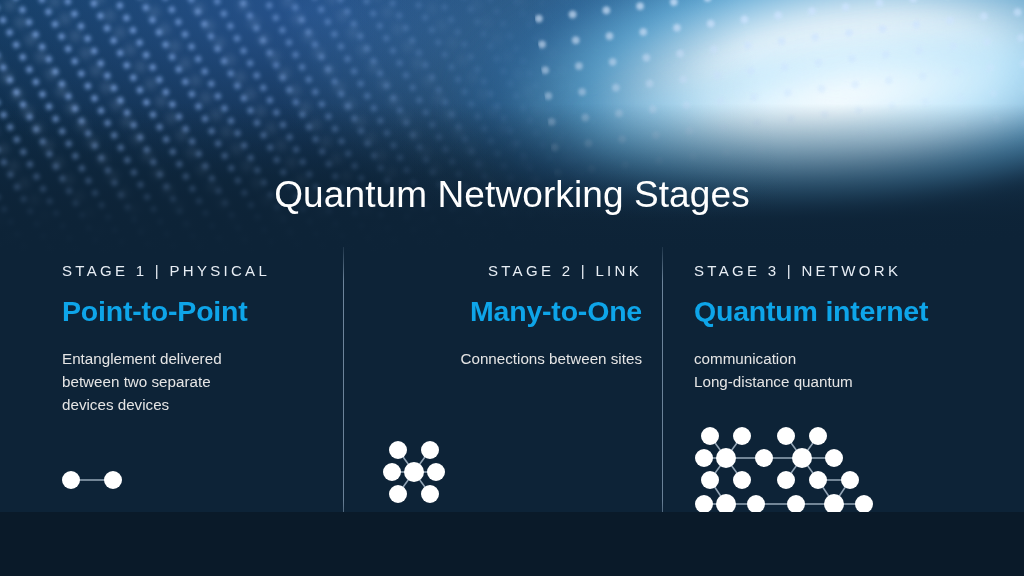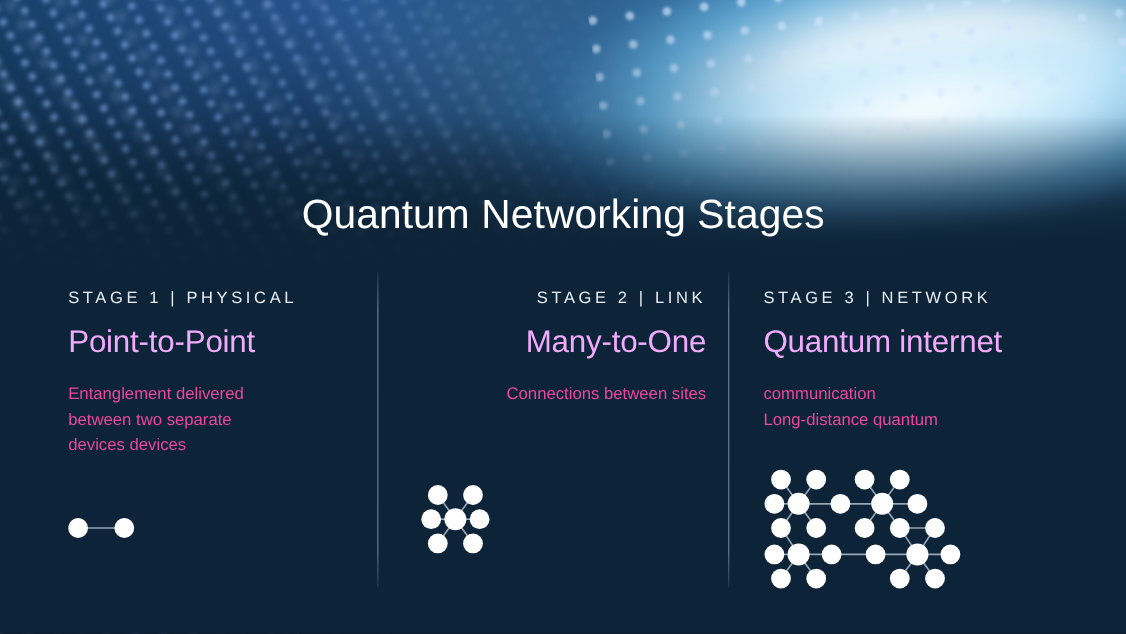--- a/index.html
+++ b/index.html
@@ -3,21 +3,21 @@
 <meta charset="utf-8">
 <title>Quantum Networking Stages</title>
 <style>
   html, body {
     margin: 0; padding: 0;
     background: #0a1a29;
   }
   #slide {
     position: relative;
     width: 1024px;
-    height: 576px;
+    height: 512px;
     overflow: hidden;
     background: #0d2337;
     font-family: "Liberation Sans", sans-serif;
     -webkit-font-smoothing: antialiased;
   }
 
   
   #bg {
     position: absolute;
     left: 0; top: 0;
@@ -153,29 +153,29 @@
 
   .eyebrow {
     color: #e8eef5;
     font-size: 15px;
     font-weight: 500;
     letter-spacing: 3.3px;
     white-space: nowrap;
   }
   .stage-title {
     margin-top: 16px;
-    color: #f0abfc;
+    color: #0ea5e9;
     font-size: 28.5px;
-    font-weight: normal;
+    font-weight: bold;
     letter-spacing: -0.2px;
     white-space: nowrap;
   }
   .stage-desc {
     margin-top: 19px;
-    color: #ec4899;
+    color: #e5e5e5;
     font-size: 15.2px;
     font-weight: 500;
     line-height: 1.52;
   }
   .stage-desc div { white-space: nowrap; }
 
   .diagram { position: absolute; }
   #diagram-1 { left: 60px;  top: 464px; }
   #diagram-2 { left: 376px; top: 434px; }
   #diagram-3 { left: 692px; top: 422px; }

